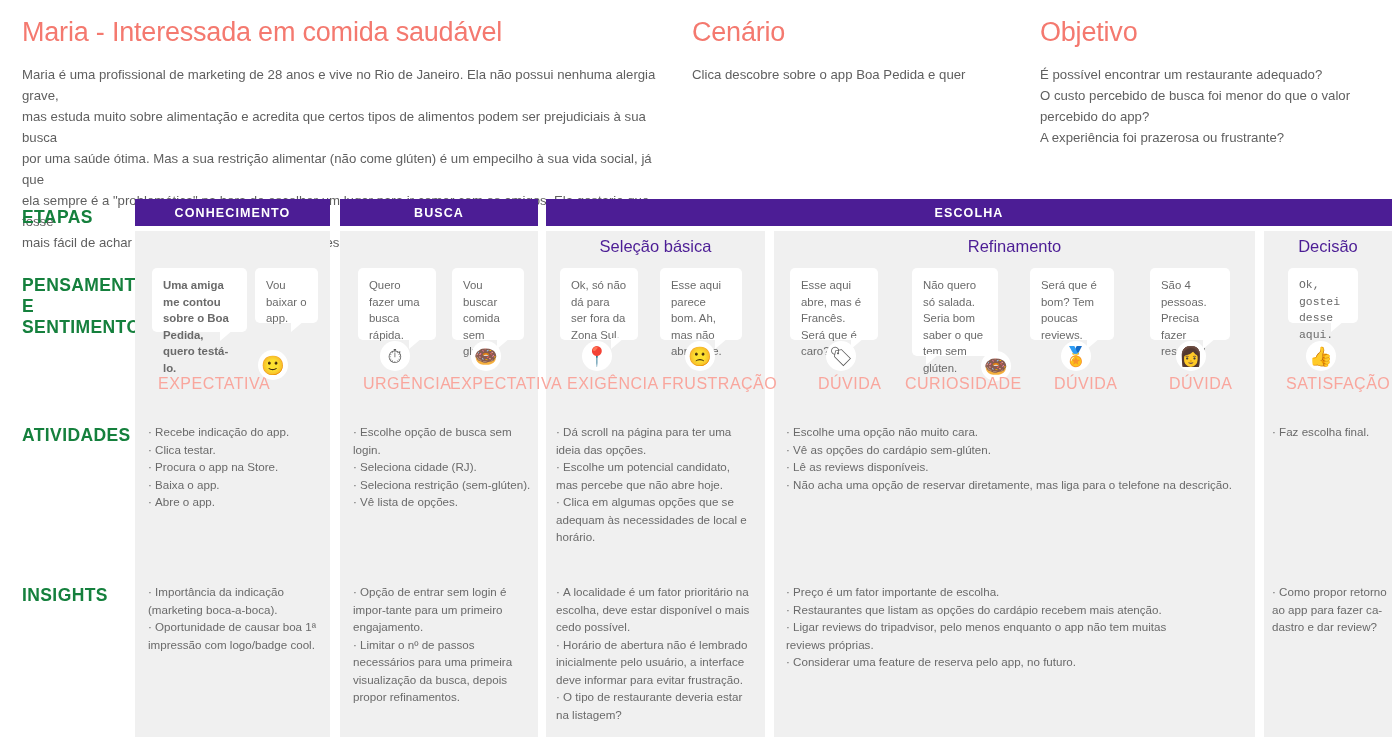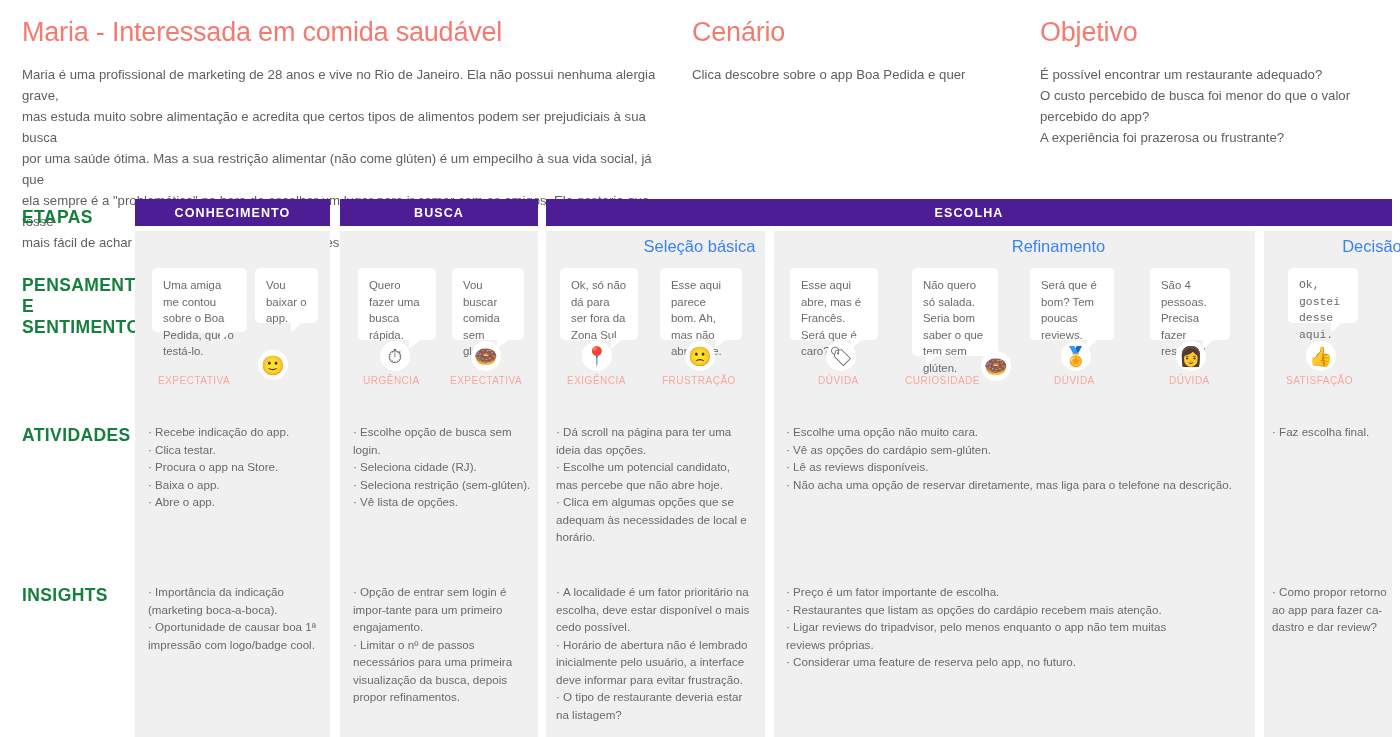--- a/index.html
+++ b/index.html
@@ -70,25 +70,24 @@
     font-size:12.5px;
     font-weight:700;
     letter-spacing:1.1px;
     display:flex;align-items:center;justify-content:center;
   }
 
   
   .substage{
     position:absolute;
     top:36px;height:30px;
-    color:#3b82f6;
+    color:#4c1d95;
     font-size:16.5px;
     display:flex;align-items:center;justify-content:center;
     pointer-events:none;
-    padding-left:44px;
   }
   
   .vsep{position:absolute;top:36px;height:506px;width:9px;background:#ffffff;}
 
   
   .bubble{
     position:absolute;
     background:#ffffff;
     border-radius:5px;
     padding:9px 10px 9px 11px;
@@ -104,21 +103,21 @@
     border-left:0 solid transparent;
     border-right:13px solid transparent;
     border-top:11px solid #ffffff;
   }
   .bubble .tail.left{right:auto;left:14px;}
   .bubble .tail.right{right:14px;}
 
   .emolabel{
     position:absolute;
     color:#f9a69d;
-    font-size:10px;
+    font-size:16px;
     letter-spacing:0.5px;
     white-space:nowrap;
   }
   .emoicon{
     position:absolute;
     width:30px;height:30px;
     border-radius:50%;
     background:#ffffff;
     display:flex;align-items:center;justify-content:center;
     font-size:19px;
@@ -189,21 +188,21 @@
     <div class="vsep" style="left:1255px;"></div>
 
     <div class="stagebar" style="left:135px;width:195px;">CONHECIMENTO</div>
     <div class="stagebar" style="left:340px;width:198px;">BUSCA</div>
     <div class="stagebar" style="left:546px;width:846px;">ESCOLHA</div>
 
     <div class="substage" style="left:546px;width:219px;">Seleção básica</div>
     <div class="substage" style="left:774px;width:481px;">Refinamento</div>
     <div class="substage" style="left:1264px;width:128px;">Decisão</div>
 
-    <div class="bubble" style="left:152px;top:73px;width:95px;height:64px;">
+    <div class="bubble" style="left:152px;top:73px;width:95px;height:64px;font-weight:bold;">
       <span>Uma amiga me contou sobre o Boa Pedida, quero testá-lo.</span>
       <span class="tail right"></span>
     </div>
     <div class="emolabel" style="left:158px;top:180px;">EXPECTATIVA</div>
     <div class="emoicon" style="left:258px;top:155px;">🙂</div>
 
     <div class="bubble" style="left:255px;top:73px;width:63px;height:55px;">
       <span>Vou baixar o app.</span>
       <span class="tail right"></span>
     </div>

